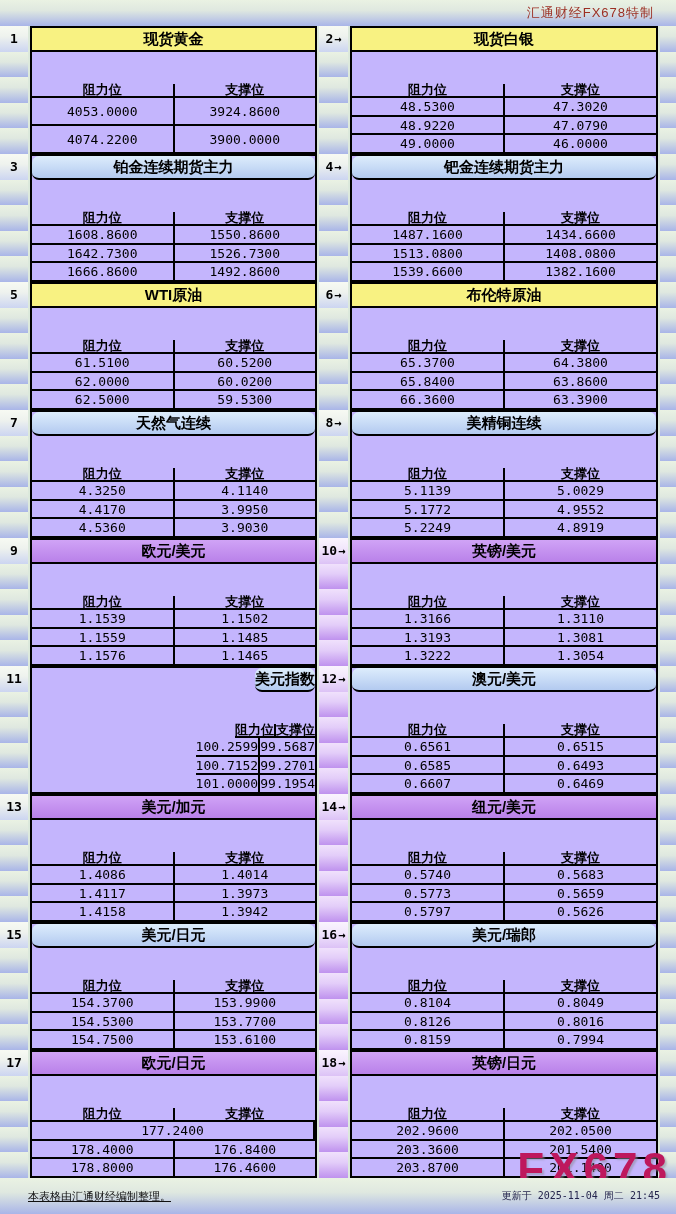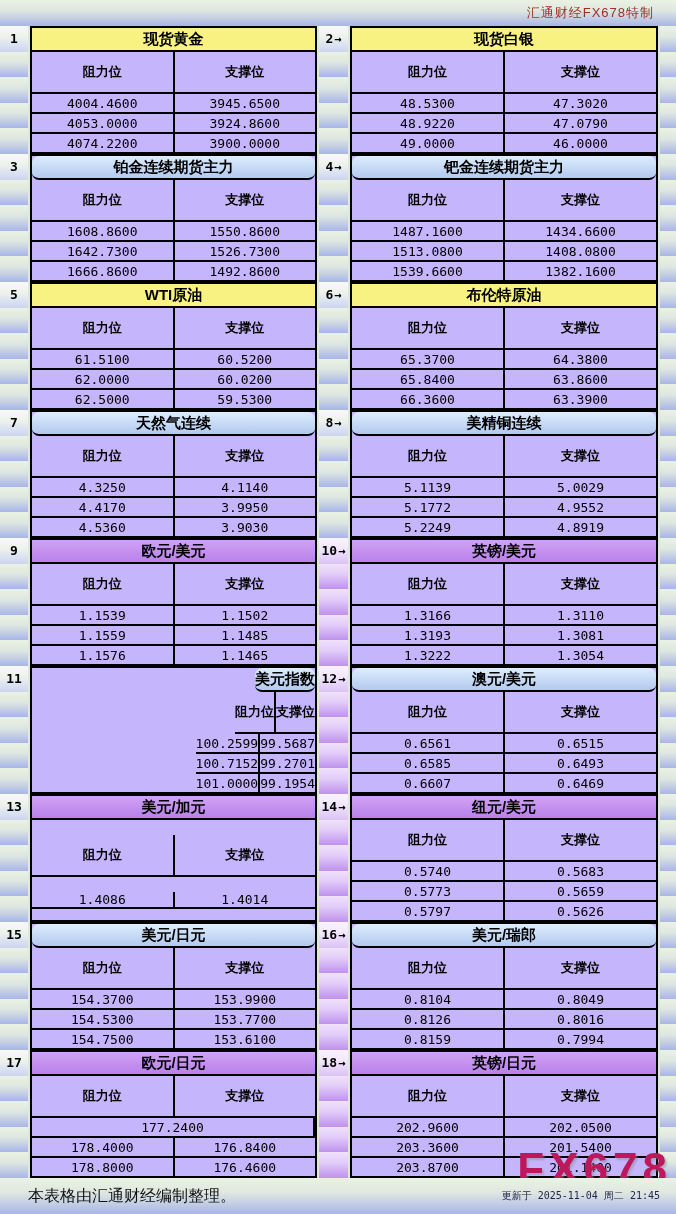--- a/index.html
+++ b/index.html
@@ -41,33 +41,33 @@
   .tbl-title {
     height:24px; flex:none; border-bottom:2px solid #000;
     display:flex; align-items:center; justify-content:center;
     font-weight:bold; font-size:15px;
   }
   .hdr-yellow { background:#f8f282; }
   .hdr-blue   { background:linear-gradient(to bottom, #ddedfc 0%, #b3caf0 100%);border-radius:7px; }
   .hdr-purple { background:linear-gradient(to bottom, #d0a3f6 0%, #b981e9 100%); }
   .tbl-row { flex:1; display:flex; border-bottom:2px solid #000; }
   .tbl-row:last-child { border-bottom:none; }
-  .tbl-head { flex:none; height:42px; font-weight:bold; }
+  .tbl-head { flex:none; height:14px; font-weight:bold;margin-top:32px; }
   .tbl-cell { flex:1; display:flex; align-items:center; justify-content:center; font-size:13px; }
   .tbl-cell:first-child { border-right:2px solid #000; }
   .price-val { font-family:"DejaVu Sans Mono", monospace; font-size:13px; letter-spacing:0; }
   .tbl-head .tbl-cell { font-size:13px; }
 
   .footer-bar {
     height:36px; width:676px;
     display:flex; align-items:center; justify-content:space-between;
     padding:0 16px 0 28px;
     position:relative; z-index:3;
   }
-  .footer-left  { font-size:16px; color:#111; }
+  .footer-left  { font-size:11px; color:#111;text-decoration:underline; }
   .footer-right { font-size:10px; color:#25254d; font-family:"DejaVu Sans Mono", monospace;margin-left:20px; }
 
   .watermark {
     position:absolute; right:4px; bottom:20px; z-index:2;
     font-size:44px; font-weight:bold; letter-spacing:5px;
     color:#be185d; text-shadow:2px 2px 2px rgba(140,140,155,0.55);
     font-family:"Liberation Sans", sans-serif;
     pointer-events:none;
   }
 </style>
@@ -96,28 +96,20 @@
         <div class="tbl-row tbl-head">
           <div class="tbl-cell">
             <span>阻力位</span>
           </div>
           <div class="tbl-cell">
             <span>支撑位</span>
           </div>
         </div>
         <div class="tbl-row">
           <div class="tbl-cell">
-            <span class="price-val">4004.4600</span>
-          </div>
-          <div class="tbl-cell">
-            <span class="price-val">3945.6500</span>
-          </div>
-        </div>
-        <div class="tbl-row">
-          <div class="tbl-cell">
             <span class="price-val">4053.0000</span>
           </div>
           <div class="tbl-cell">
             <span class="price-val">3924.8600</span>
           </div>
         </div>
         <div class="tbl-row">
           <div class="tbl-cell">
             <span class="price-val">4074.2200</span>
           </div>
@@ -694,21 +686,21 @@
     <div class="pair-row">
       <div class="band-col m-left">
         <div class="cell band-green-light">
           <span class="num-label">13</span>
         </div>
         <div class="cell band-green"></div>
         <div class="cell band-green"></div>
         <div class="cell band-green"></div>
         <div class="cell band-green"></div>
       </div>
-      <div class="tbl" style="width: 287px; gap: 15px;">
+      <div class="tbl" style="width: 287px;">
         <div class="tbl-title hdr-purple">
           <span>美元/加元</span>
         </div>
         <div class="tbl-row tbl-head">
           <div class="tbl-cell">
             <span>阻力位</span>
           </div>
           <div class="tbl-cell">
             <span>支撑位</span>
           </div>

